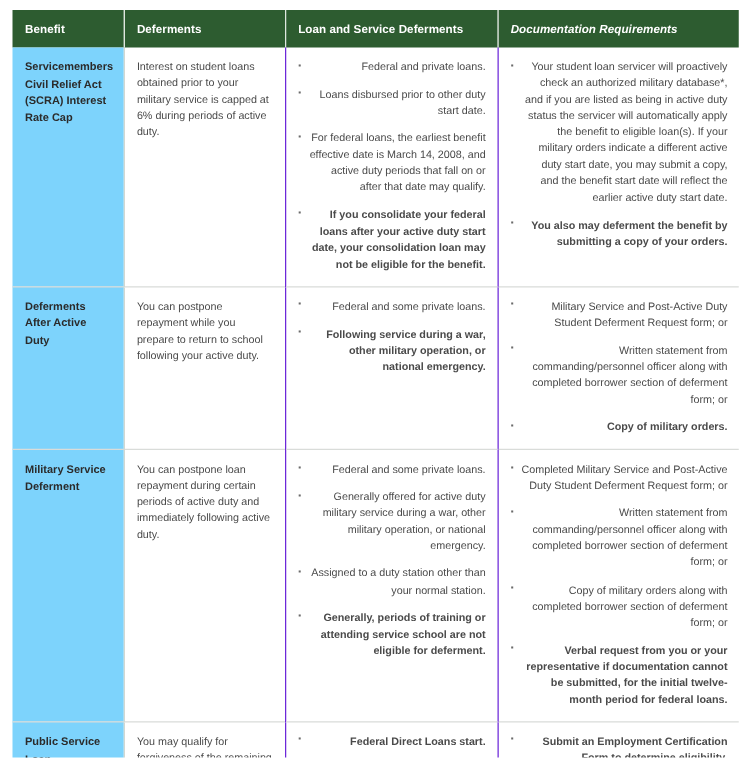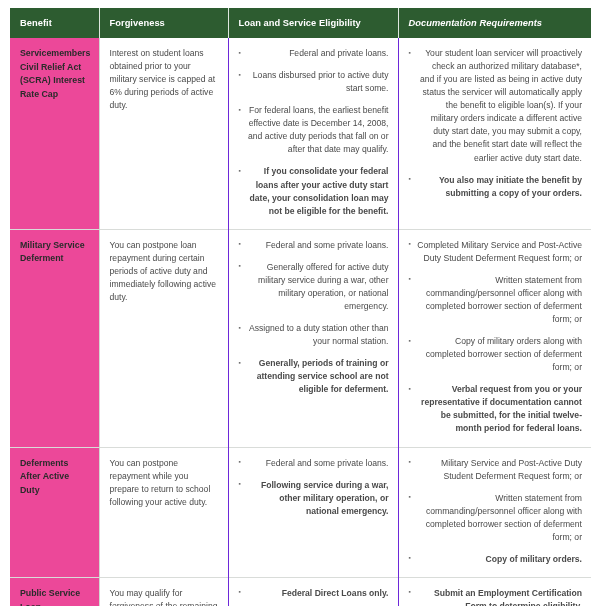--- a/index.html
+++ b/index.html
@@ -61,21 +61,21 @@
     font-size: 8.6px;
     line-height: 1.52;
     color: #3a3a3a;
     box-sizing: border-box;
   }
   tbody td:last-child { border-right: none; }
 
   tbody tr:first-child td { border-top: none; }
 
   td.benefit-cell {
-    background: #ec4899;
+    background: #7dd3fc;
     color: #2b2b2b;
     font-weight: bold;
     font-size: 8.8px;
     line-height: 1.55;
     border-right: 1px solid #d2d8d1;
   }
 
   td.desc-cell {
     color: #4a4a4a;
   }
@@ -112,46 +112,68 @@
   <table class="benefits-table">
     <colgroup>
       <col class="c-benefit">
       <col class="c-desc">
       <col class="c-elig">
       <col class="c-doc">
     </colgroup>
     <thead>
       <tr>
         <th>Benefit</th>
-        <th>Forgiveness</th>
-        <th>Loan and Service Eligibility</th>
+        <th>Deferments</th>
+        <th>Loan and Service Deferments</th>
         <th>Documentation Requirements</th>
       </tr>
     </thead>
     <tbody>
 
       <tr>
         <td class="benefit-cell">
           <span class="cell-text">Servicemembers Civil Relief Act (SCRA) Interest Rate Cap</span>
         </td>
         <td class="desc-cell">
           <span class="cell-text">Interest on student loans obtained prior to your military service is capped at 6% during periods of active duty.</span>
         </td>
         <td>
           <ul class="bullets">
             <li>Federal and private loans.</li>
-            <li>Loans disbursed prior to active duty start some.</li>
-            <li>For federal loans, the earliest benefit effective date is December 14, 2008, and active duty periods that fall on or after that date may qualify.</li>
+            <li>Loans disbursed prior to other duty start date.</li>
+            <li>For federal loans, the earliest benefit effective date is March 14, 2008, and active duty periods that fall on or after that date may qualify.</li>
             <li>If you consolidate your federal loans after your active duty start date, your consolidation loan may not be eligible for the benefit.</li>
           </ul>
         </td>
         <td>
           <ul class="bullets">
             <li>Your student loan servicer will proactively check an authorized military database*, and if you are listed as being in active duty status the servicer will automatically apply the benefit to eligible loan(s). If your military orders indicate a different active duty start date, you may submit a copy, and the benefit start date will reflect the earlier active duty start date.</li>
-            <li>You also may initiate the benefit by submitting a copy of your orders.</li>
+            <li>You also may deferment the benefit by submitting a copy of your orders.</li>
+          </ul>
+        </td>
+      </tr>
+
+      <tr>
+        <td class="benefit-cell">
+          <span class="cell-text">Deferments After Active Duty</span>
+        </td>
+        <td class="desc-cell">
+          <span class="cell-text">You can postpone repayment while you prepare to return to school following your active duty.</span>
+        </td>
+        <td>
+          <ul class="bullets">
+            <li>Federal and some private loans.</li>
+            <li>Following service during a war, other military operation, or national emergency.</li>
+          </ul>
+        </td>
+        <td>
+          <ul class="bullets">
+            <li>Military Service and Post-Active Duty Student Deferment Request form; or</li>
+            <li>Written statement from commanding/personnel officer along with completed borrower section of deferment form; or</li>
+            <li>Copy of military orders.</li>
           </ul>
         </td>
       </tr>
 
       <tr>
         <td class="benefit-cell">
           <span class="cell-text">Military Service Deferment</span>
         </td>
         <td class="desc-cell">
           <span class="cell-text">You can postpone loan repayment during certain periods of active duty and immediately following active duty.</span>
@@ -169,50 +191,28 @@
             <li>Completed Military Service and Post-Active Duty Student Deferment Request form; or</li>
             <li>Written statement from commanding/personnel officer along with completed borrower section of deferment form; or</li>
             <li>Copy of military orders along with completed borrower section of deferment form; or</li>
             <li>Verbal request from you or your representative if documentation cannot be submitted, for the initial twelve-month period for federal loans.</li>
           </ul>
         </td>
       </tr>
 
       <tr>
         <td class="benefit-cell">
-          <span class="cell-text">Deferments After Active Duty</span>
-        </td>
-        <td class="desc-cell">
-          <span class="cell-text">You can postpone repayment while you prepare to return to school following your active duty.</span>
-        </td>
-        <td>
-          <ul class="bullets">
-            <li>Federal and some private loans.</li>
-            <li>Following service during a war, other military operation, or national emergency.</li>
-          </ul>
-        </td>
-        <td>
-          <ul class="bullets">
-            <li>Military Service and Post-Active Duty Student Deferment Request form; or</li>
-            <li>Written statement from commanding/personnel officer along with completed borrower section of deferment form; or</li>
-            <li>Copy of military orders.</li>
-          </ul>
-        </td>
-      </tr>
-
-      <tr>
-        <td class="benefit-cell">
           <span class="cell-text">Public Service Loan Forgiveness</span>
         </td>
         <td class="desc-cell">
           <span class="cell-text">You may qualify for forgiveness of the remaining balance of your Federal Direct Loans.</span>
         </td>
         <td>
           <ul class="bullets">
-            <li>Federal Direct Loans only.</li>
+            <li>Federal Direct Loans start.</li>
 
           </ul>
         </td>
         <td>
           <ul class="bullets">
             <li>Submit an Employment Certification Form to determine eligibility.</li>
           </ul>
         </td>
       </tr>
 

